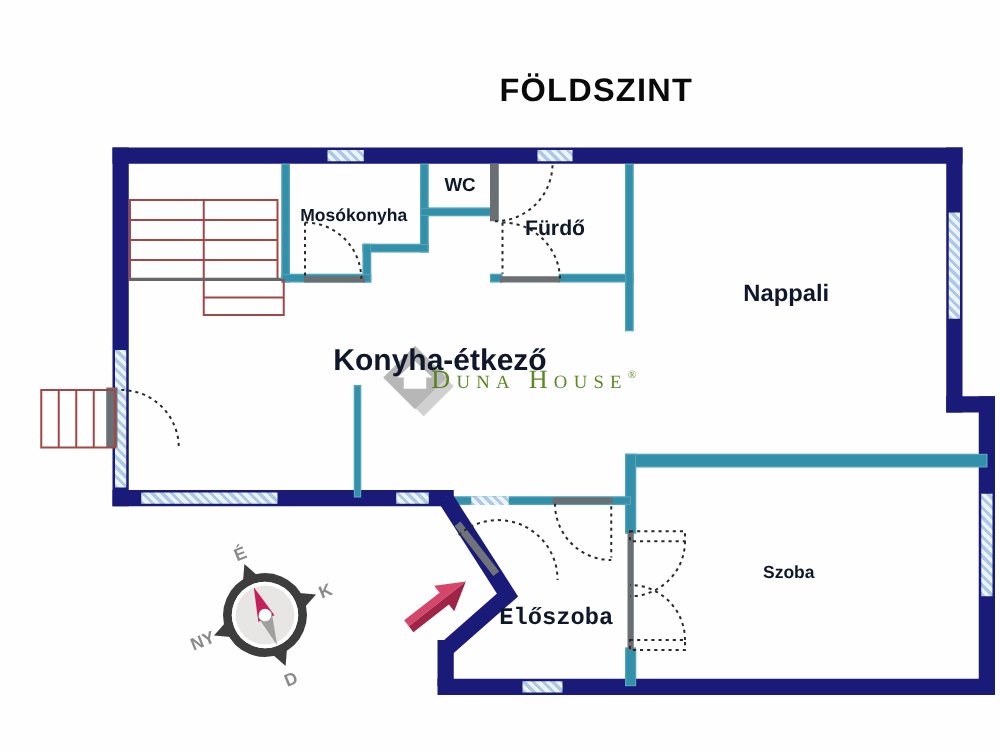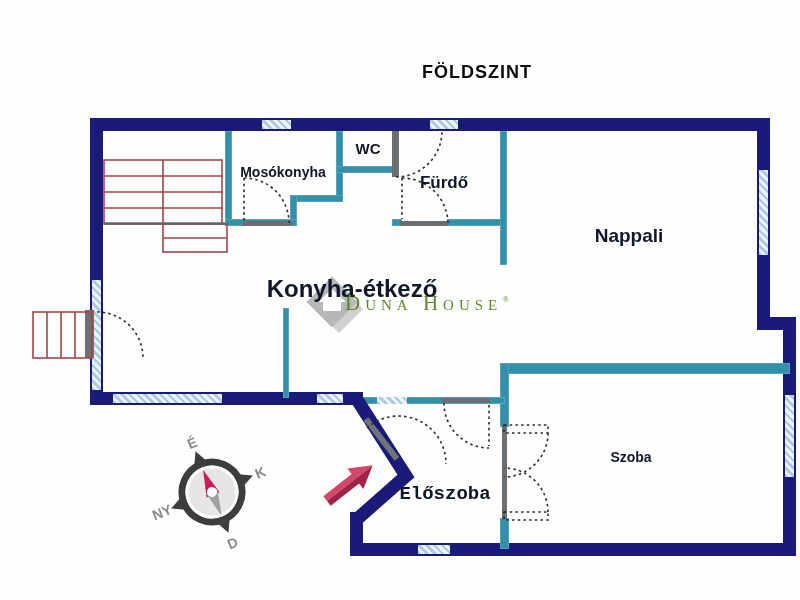--- a/index.html
+++ b/index.html
@@ -5,21 +5,21 @@
   html,body{margin:0;padding:0;background:#fff;}
   .plan{position:relative;width:800px;height:600px;background:#fefefe;overflow:hidden;
         font-family:"Liberation Sans", sans-serif;}
   .w{position:absolute;}
   .n{background:#1a1a78;}
   .t{background:#3390aa;box-shadow:inset 0 0 0 1px rgba(255,255,255,.18);}
   .g{background:#6a6f74;}
   .win{position:absolute;background:repeating-linear-gradient(45deg,#aec9e5 0 2.5px,#ecf4fb 2.5px 5.5px);}
   .lbl{position:absolute;transform:translate(-50%,-50%);font-weight:bold;color:#0f172a;white-space:nowrap;}
   .title{position:absolute;left:477px;top:72px;transform:translate(-50%,-50%);
-         font-size:18px;font-weight:bold;letter-spacing:1px;color:#0a0a0a;}
+         font-size:26px;font-weight:bold;letter-spacing:1px;color:#0a0a0a;}
   .wm{position:absolute;left:345px;top:291px;color:#4d7c0f;
       font-family:"Liberation Serif", serif;font-variant:small-caps;font-size:21px;
       letter-spacing:5px;opacity:.9;}
   .wm sup{font-size:9px;letter-spacing:0;}
   svg{position:absolute;left:0;top:0;}
   .arc{fill:none;stroke:#2a2a2a;stroke-width:1.6;stroke-dasharray:2.5 3.2;}
   .stair{fill:none;stroke:#a34646;stroke-width:1.6;}
 </style>
 </head>
 <body>

